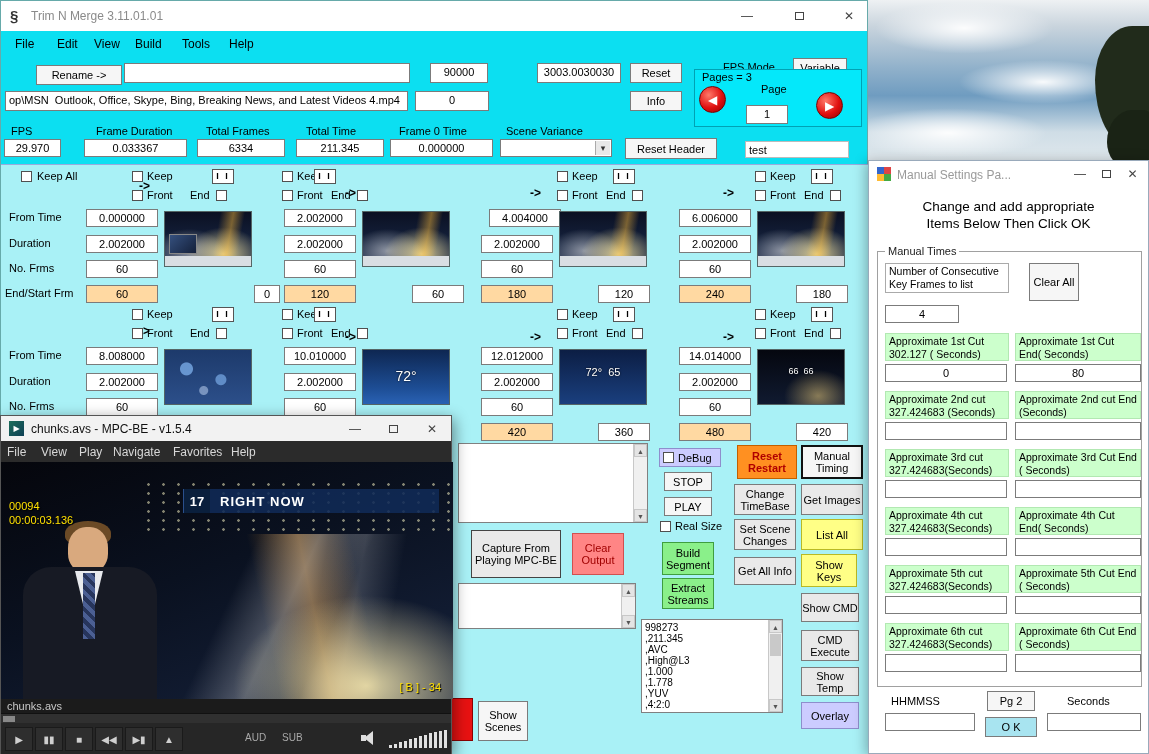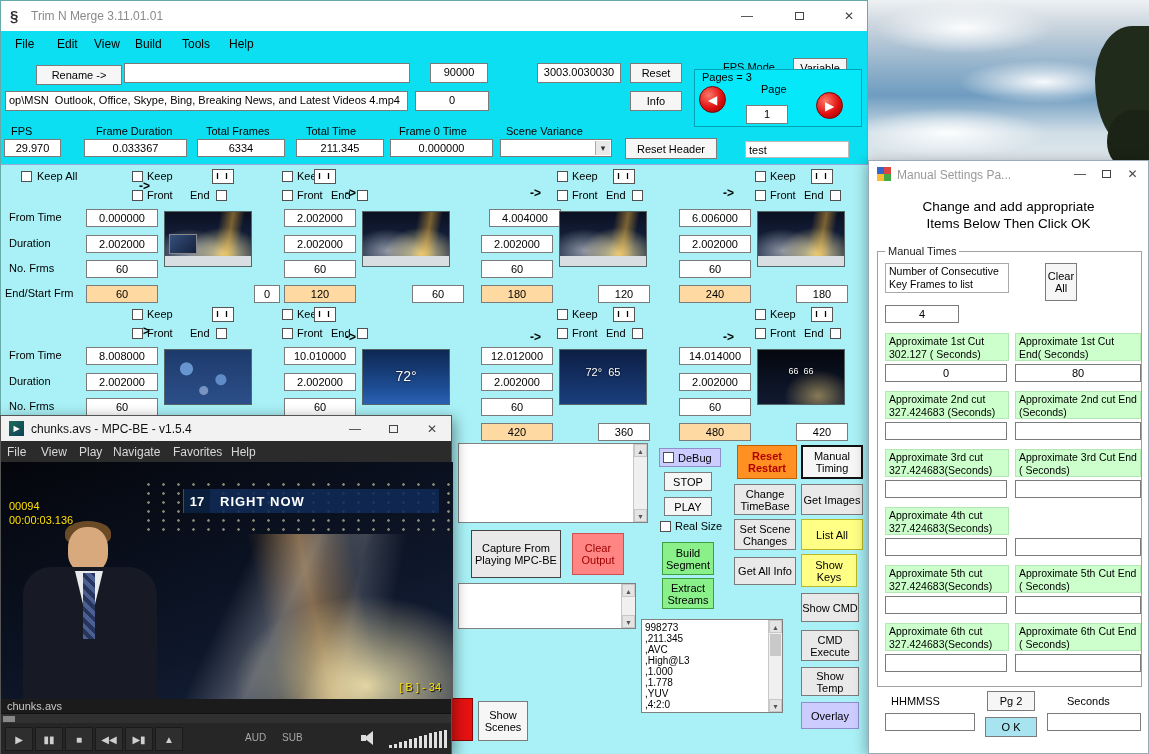--- a/index.html
+++ b/index.html
@@ -508,39 +508,40 @@
       <span class="tbtn" style="left:250px;width:27px">✕</span>
     </div>
 
     <div class="a" style="left:0;top:38px;width:100%;text-align:center;font-size:13.5px;color:#000">Change and add appropriate</div>
     <div class="a" style="left:0;top:55px;width:100%;text-align:center;font-size:13.5px;color:#000">Items Below Then Click OK</div>
 
     <div class="a" style="left:8px;top:90px;width:265px;height:436px;border:1px solid #a0a0a0"></div>
     <span class="a" style="left:16px;top:84px;font-size:11px;background:#fff;padding:0 3px;color:#222">Manual Times</span>
 
     <div class="a" style="left:16px;top:102px;width:124px;height:30px;border:1px solid #aaa;font-size:10.5px;line-height:13px;padding:1px 3px;overflow:hidden">Number of Consecutive Key Frames to list</div>
-    <div class="btn" style="left:176px;top:102px;width:32px;height:38px">Clear All</div>
+    <div class="btn" style="left:160px;top:102px;width:50px;height:38px">Clear All</div>
     <div class="mfld" style="left:16px;top:144px;width:74px">4</div>
 
     <div class="glabel" style="left:16px;top:172px;width:124px;height:28px">Approximate 1st Cut 302.127 ( Seconds)</div>
     <div class="glabel" style="left:146px;top:172px;width:126px;height:28px">Approximate 1st Cut End( Seconds)</div>
     <div class="mfld" style="left:16px;top:203px;width:122px">0</div>
     <div class="mfld" style="left:146px;top:203px;width:126px">80</div>
 
     <div class="glabel" style="left:16px;top:230px;width:124px;height:28px">Approximate 2nd cut 327.424683 (Seconds)</div>
     <div class="glabel" style="left:146px;top:230px;width:126px;height:28px">Approximate 2nd cut End (Seconds)</div>
     <div class="mfld" style="left:16px;top:261px;width:122px"></div>
     <div class="mfld" style="left:146px;top:261px;width:126px"></div>
 
     <div class="glabel" style="left:16px;top:288px;width:124px;height:28px">Approximate 3rd cut 327.424683(Seconds)</div>
     <div class="glabel" style="left:146px;top:288px;width:126px;height:28px">Approximate 3rd Cut End ( Seconds)</div>
     <div class="mfld" style="left:16px;top:319px;width:122px"></div>
     <div class="mfld" style="left:146px;top:319px;width:126px"></div>
 
     <div class="glabel" style="left:16px;top:346px;width:124px;height:28px">Approximate 4th cut 327.424683(Seconds)</div>
+    <div class="glabel" style="left:146px;top:346px;width:126px;height:28px">Approximate 4th Cut End( Seconds)</div>
     <div class="mfld" style="left:16px;top:377px;width:122px"></div>
     <div class="mfld" style="left:146px;top:377px;width:126px"></div>
 
     <div class="glabel" style="left:16px;top:404px;width:124px;height:28px">Approximate 5th cut 327.424683(Seconds)</div>
     <div class="glabel" style="left:146px;top:404px;width:126px;height:28px">Approximate 5th Cut End ( Seconds)</div>
     <div class="mfld" style="left:16px;top:435px;width:122px"></div>
     <div class="mfld" style="left:146px;top:435px;width:126px"></div>
 
     <div class="glabel" style="left:16px;top:462px;width:124px;height:28px">Approximate 6th cut 327.424683(Seconds)</div>
     <div class="glabel" style="left:146px;top:462px;width:126px;height:28px">Approximate 6th Cut End ( Seconds)</div>

